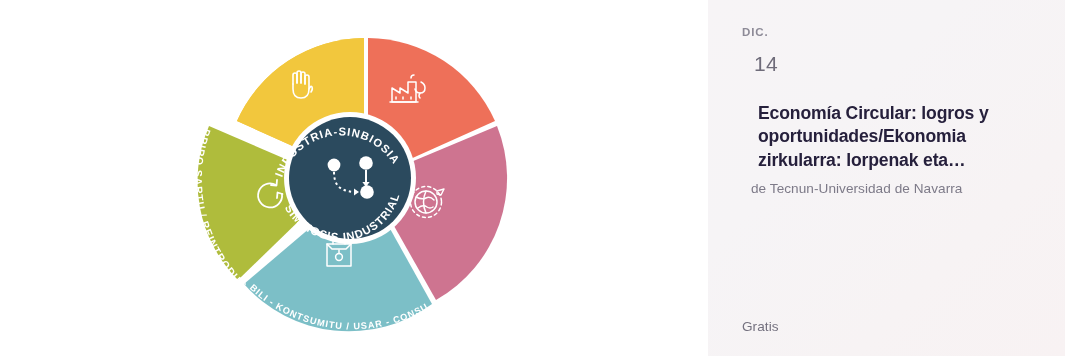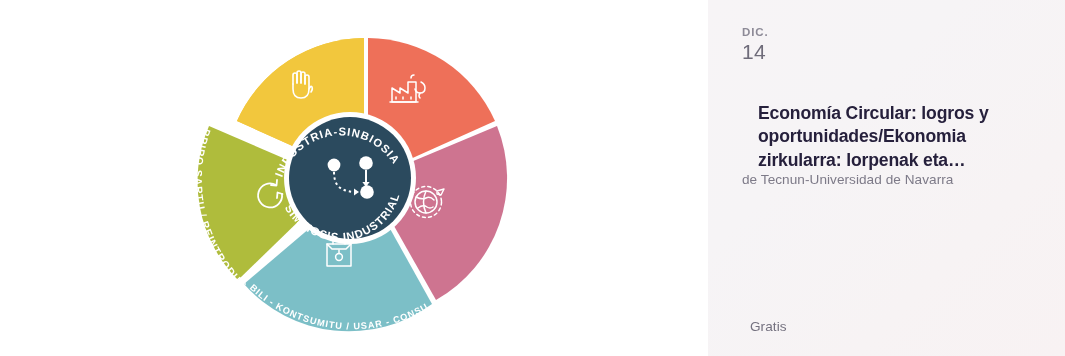--- a/index.html
+++ b/index.html
@@ -69,45 +69,45 @@
     letter-spacing:0.9px;
     color:#8d8a97;
     line-height:1.15;
     margin:0;
   }
   .date-day{
     font-size:21px;
     font-weight:400;
     color:#6f6c7a;
     line-height:1.25;
-    margin:0;
+    margin:12px;
     letter-spacing:0.3px;
   }
   .event-title{
     position:absolute;
     left:0;right:6px;top:86px;
     margin:16px;
     font-size:17.6px;
     font-weight:700;
     line-height:1.33;
     color:#26203c;
     letter-spacing:-0.15px;
   }
   .event-org{
     position:absolute;
     left:0;right:0;top:172px;
-    margin:0;
+    margin:9px;
     font-size:13.6px;
     font-weight:400;
     color:#7d7a88;
     letter-spacing:0.05px;
   }
   .event-price{
     position:absolute;
-    left:8px;bottom:22px;
+    left:0;bottom:22px;
     margin:0;
     font-size:13.6px;
     font-weight:400;
     color:#74717f;
     letter-spacing:0.05px;
   }
 </style>
 </head>
 <body>
 

